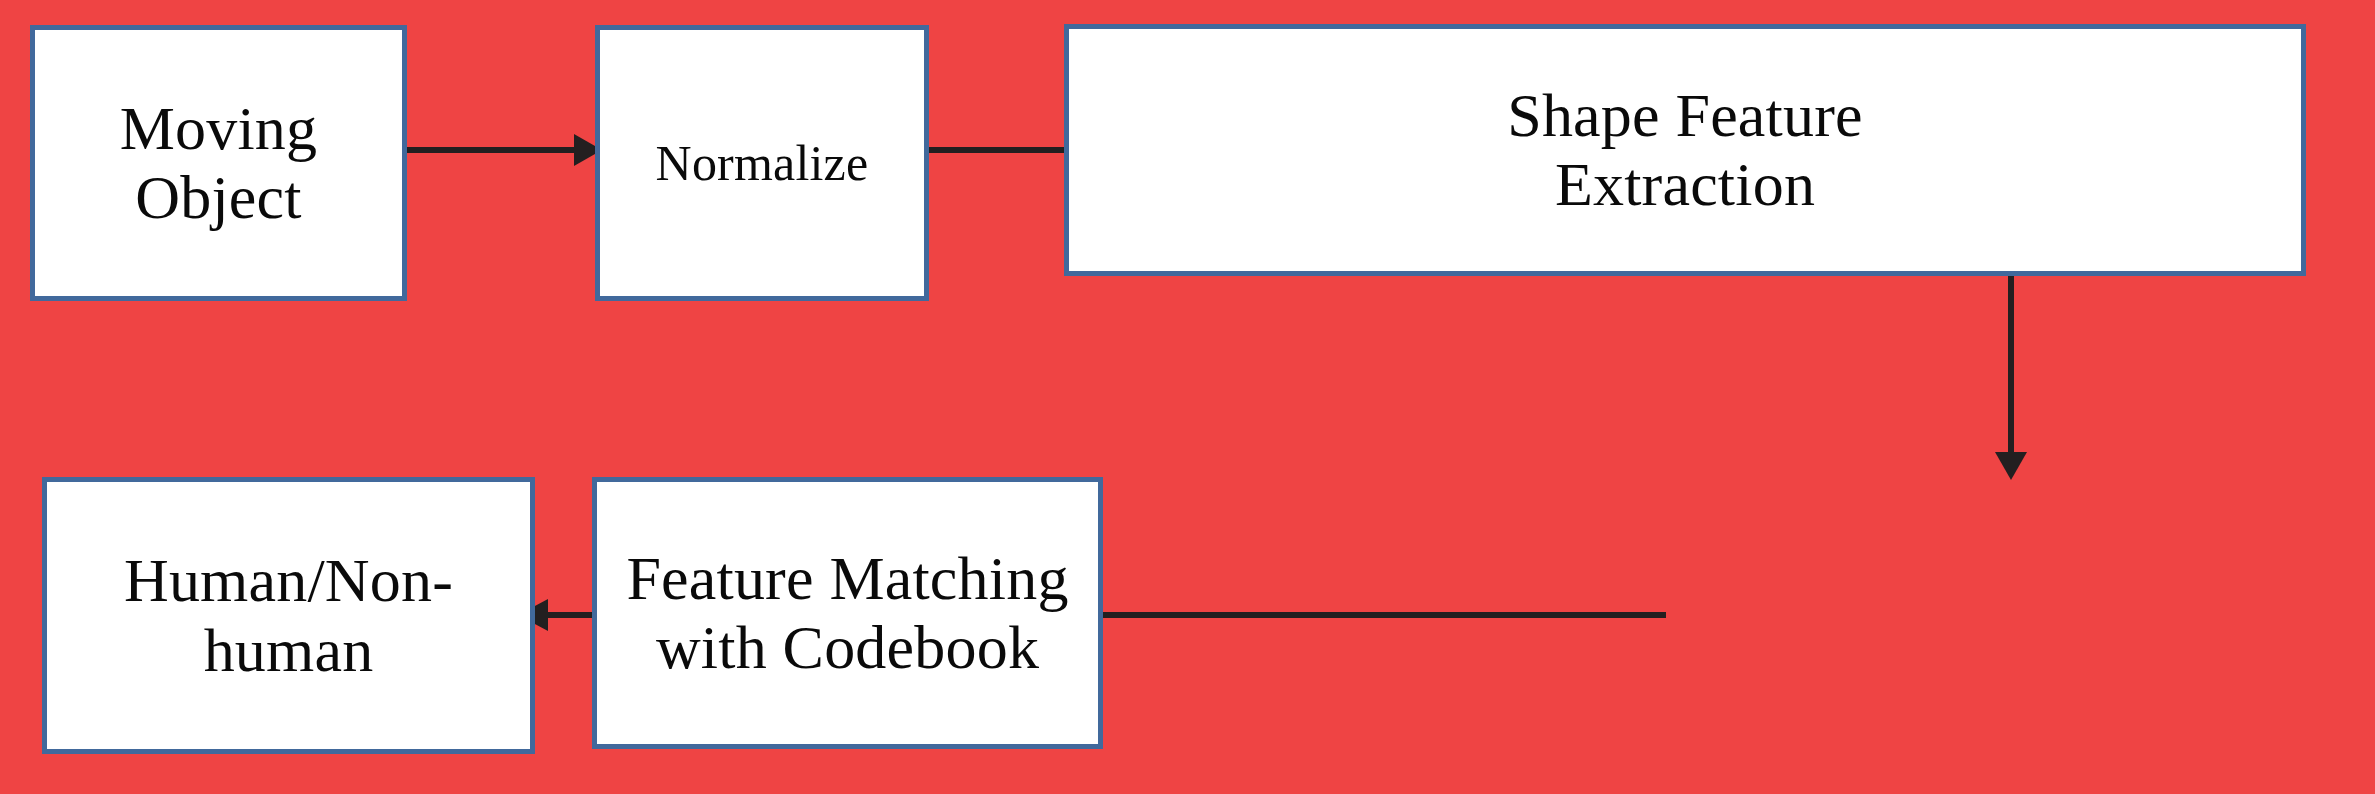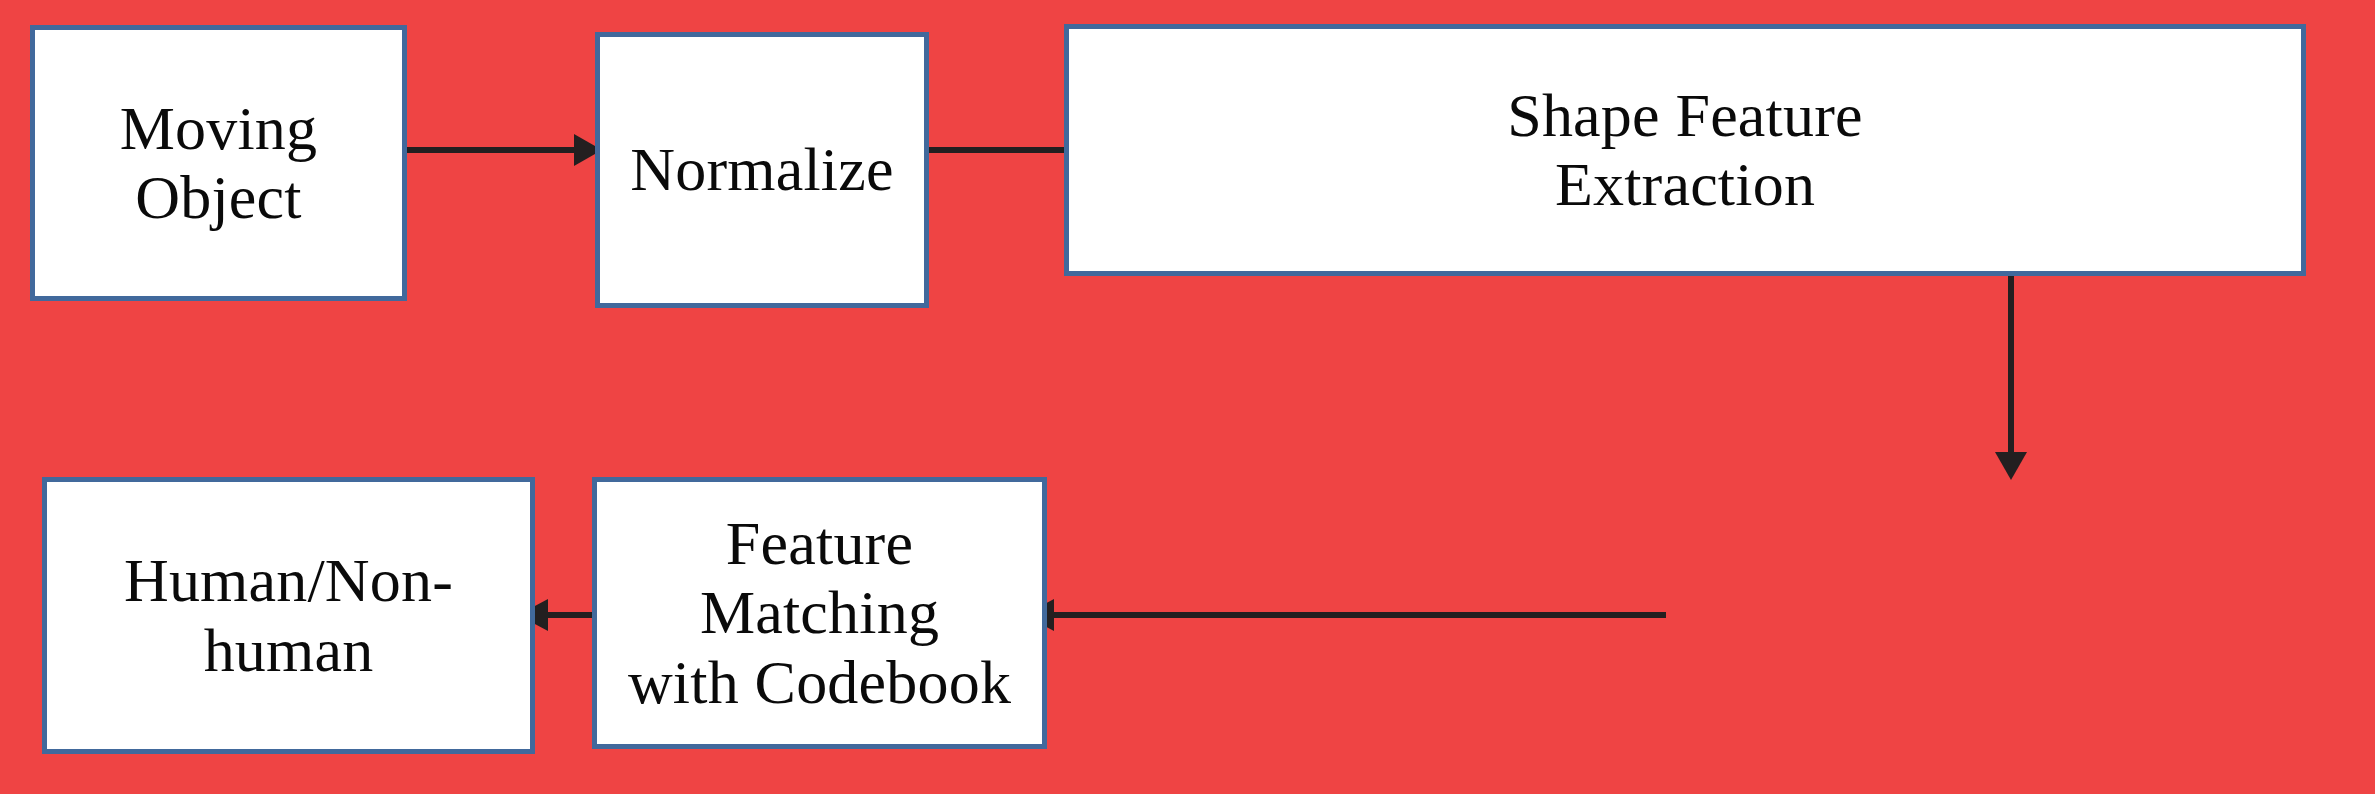--- a/index.html
+++ b/index.html
@@ -34,24 +34,24 @@
     z-index: 2;
   }
   .flow-box .box-label {
     display: block;
     padding: 0 10px;
     white-space: pre-line;
   }
 
   
   #node-moving-object   { left: 30px;   top: 25px;  width: 377px;  height: 276px; font-size: 62px; }
-  #node-normalize       { left: 595px;  top: 32px;  width: 334px;  height: 276px; font-size: 62px; }
+  #node-normalize       { left: 595px;  top: 25px;  width: 334px;  height: 276px; font-size: 50px; }
   #node-shape-feature   { left: 1064px; top: 24px;  width: 1242px; height: 252px; font-size: 62px; }
   #node-human-nonhuman  { left: 42px;   top: 477px; width: 493px;  height: 277px; font-size: 62px; }
-  #node-feature-match   { left: 592px;  top: 477px; width: 455px;  height: 272px; font-size: 62px; }
+  #node-feature-match   { left: 592px;  top: 477px; width: 511px;  height: 272px; font-size: 62px; }
   #node-histogram       { left: 1100px; top: 472px; width: 1050px; height: 279px; font-size: 62px; }
 
   
   .connector {
     position: absolute;
     z-index: 1;
     overflow: visible;
   }
   .connector line {
     stroke: #231f20;

